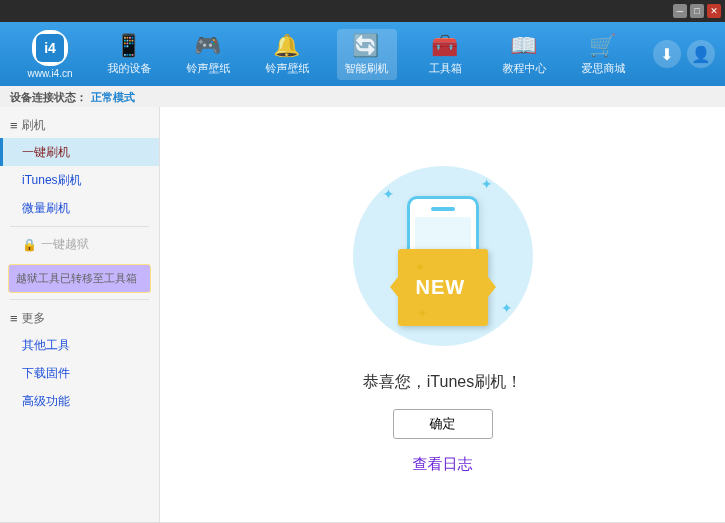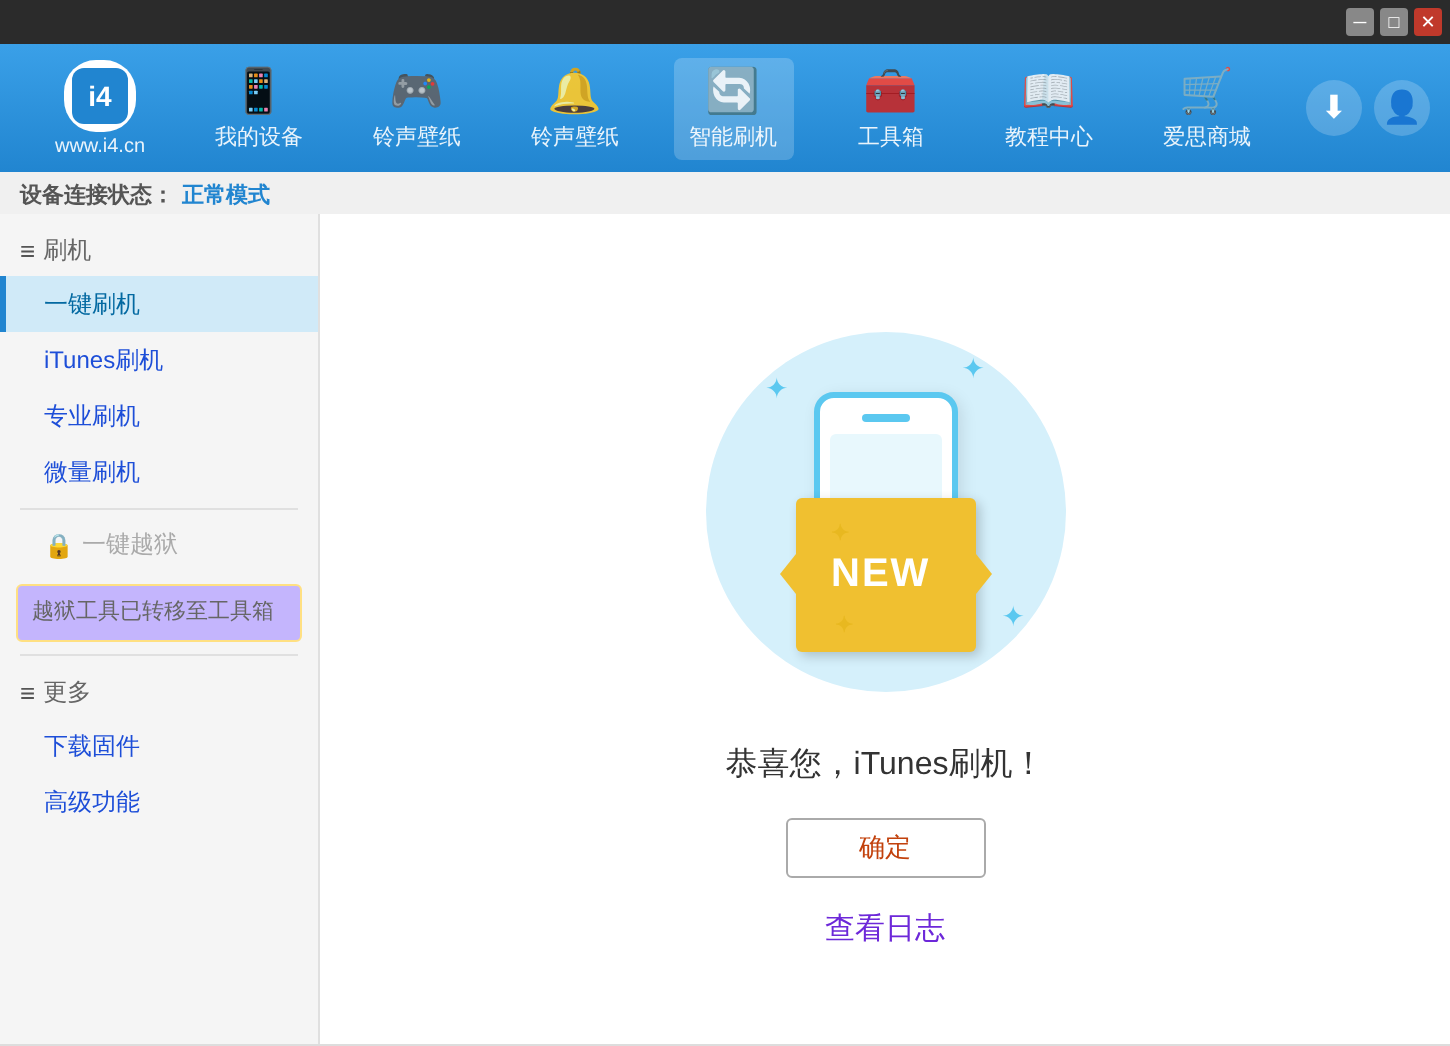--- a/index.html
+++ b/index.html
@@ -105,21 +105,21 @@
       margin-top: 4px;
     }
     .sidebar-section-title .icon { margin-right: 4px; font-size: 13px; color: #555; }
     .sidebar-item {
       padding: 5px 10px 5px 22px;
       color: #1d4ed8; font-size: 12px; cursor: pointer;
       line-height: 1.5;
     }
     .sidebar-item.active {
       background: #d0eaf8;
-      color: #0369a1;
+      color: #7f1d1d;
       border-left: 3px solid #2185d0;
       padding-left: 19px;
     }
     .sidebar-divider {
       height: 1px; background: #e0e0e0; margin: 4px 10px;
     }
     .sidebar-locked {
       padding: 5px 10px 5px 22px;
       color: #aaa; font-size: 12px;
       display: flex; align-items: center; gap: 4px;
@@ -235,21 +235,21 @@
 
     .success-text {
       font-size: 16px; color: #333; margin-bottom: 16px;
       font-weight: 400;
     }
     .confirm-btn {
       width: 100px; height: 30px;
       background: white;
       border: 1px solid #aaa;
       border-radius: 3px;
-      font-size: 13px; color: #c2410c;
+      font-size: 13px; color: #000000;
       cursor: pointer; display: flex; align-items: center; justify-content: center;
       margin-bottom: 16px;
     }
     .view-log-link {
       font-size: 15px; color: #6d28d9; cursor: pointer;
     }
 
     .connection-status {
       padding: 4px 10px 2px 10px;
       font-size: 11px; color: #555;
@@ -322,37 +322,37 @@
       <span class="icon">≡</span>
       <span>刷机</span>
     </div>
     <div class="sidebar-item active">
       <span>一键刷机</span>
     </div>
     <div class="sidebar-item">
       <span>iTunes刷机</span>
     </div>
     <div class="sidebar-item">
-      <span>专业刷机</span>
-    </div>
-    <div class="sidebar-item">
       <span>微量刷机</span>
     </div>
     <div class="sidebar-divider"></div>
     <div class="sidebar-locked">
       <span>🔒</span>
       <span>一键越狱</span>
     </div>
     <div class="notice-box">
       <span>越狱工具已转移至工具箱</span>
     </div>
     <div class="sidebar-divider"></div>
     <div class="sidebar-section-title">
       <span class="icon">≡</span>
       <span>更多</span>
+    </div>
+    <div class="sidebar-item">
+      <span>其他工具</span>
     </div>
     <div class="sidebar-item">
       <span>下载固件</span>
     </div>
     <div class="sidebar-item">
       <span>高级功能</span>
     </div>
   </div>
 
   <div class="content">

